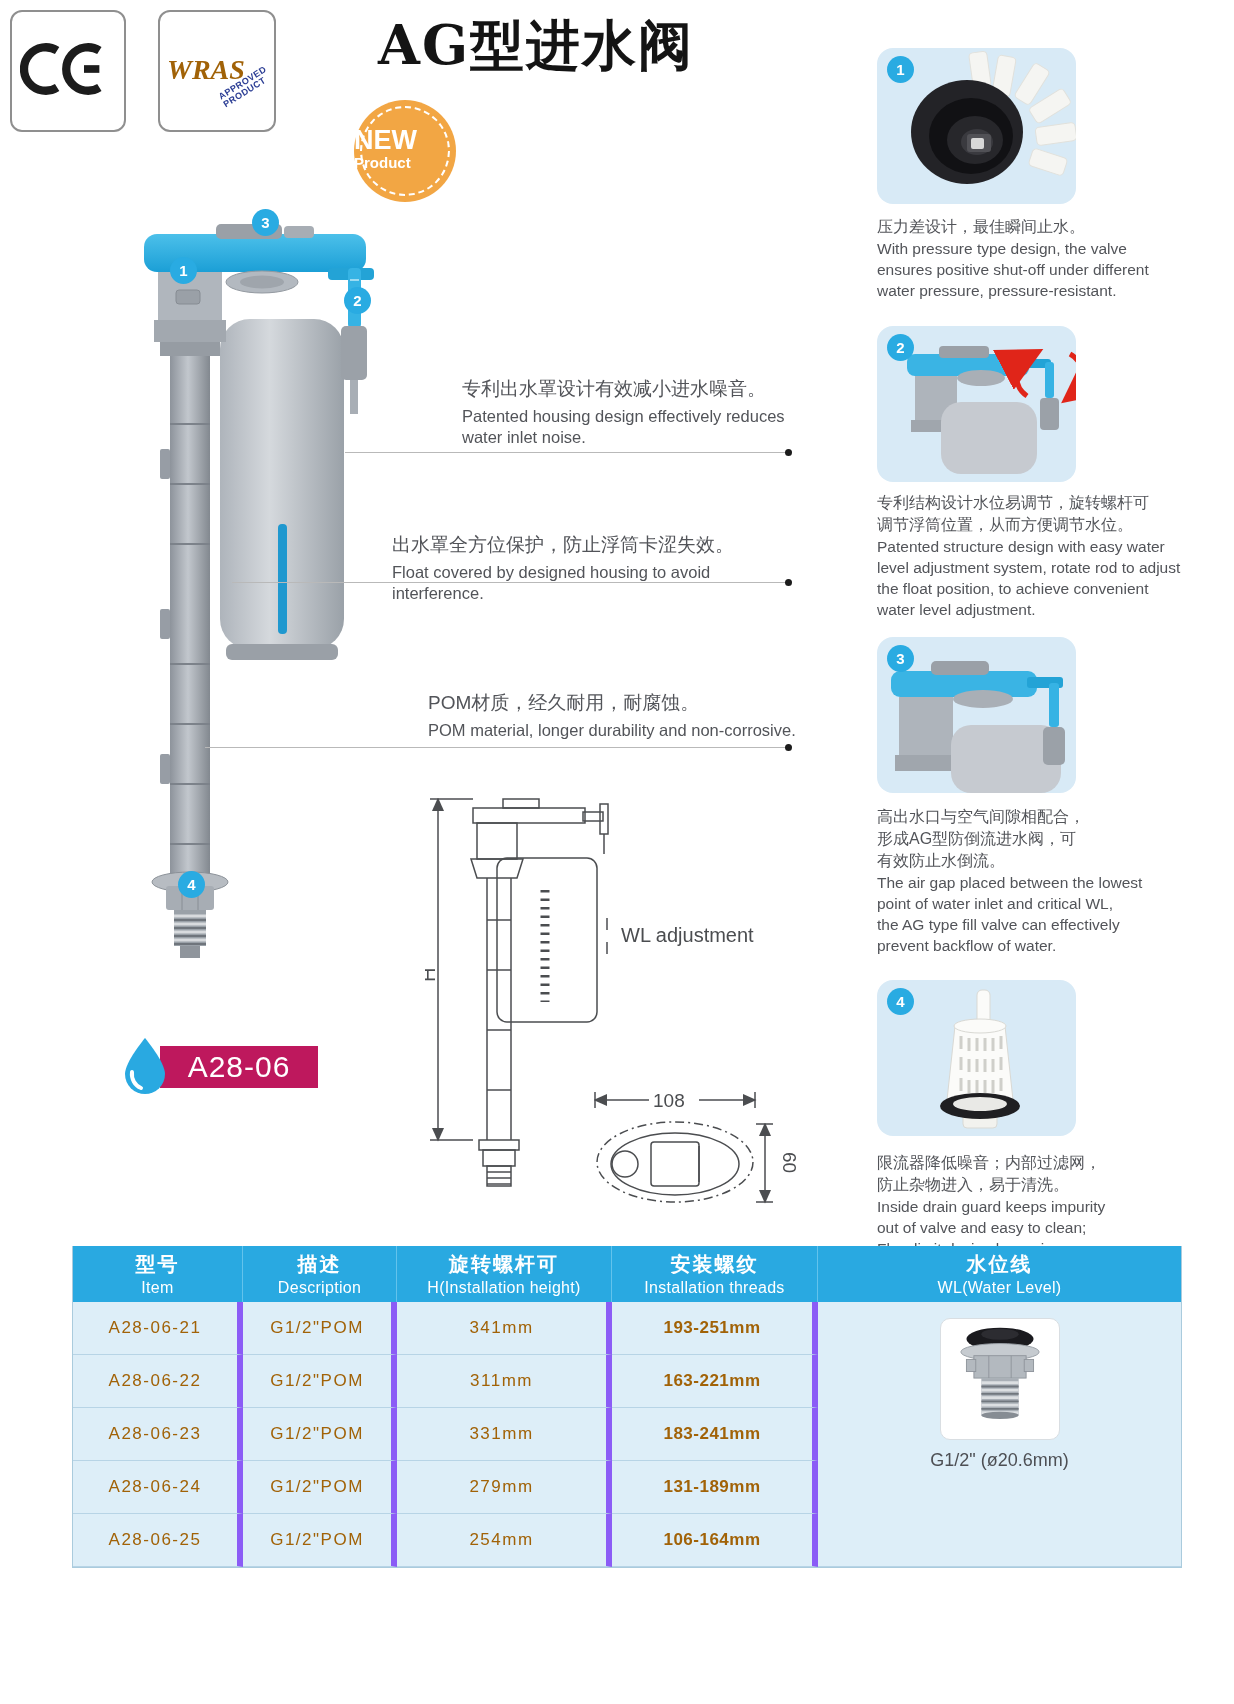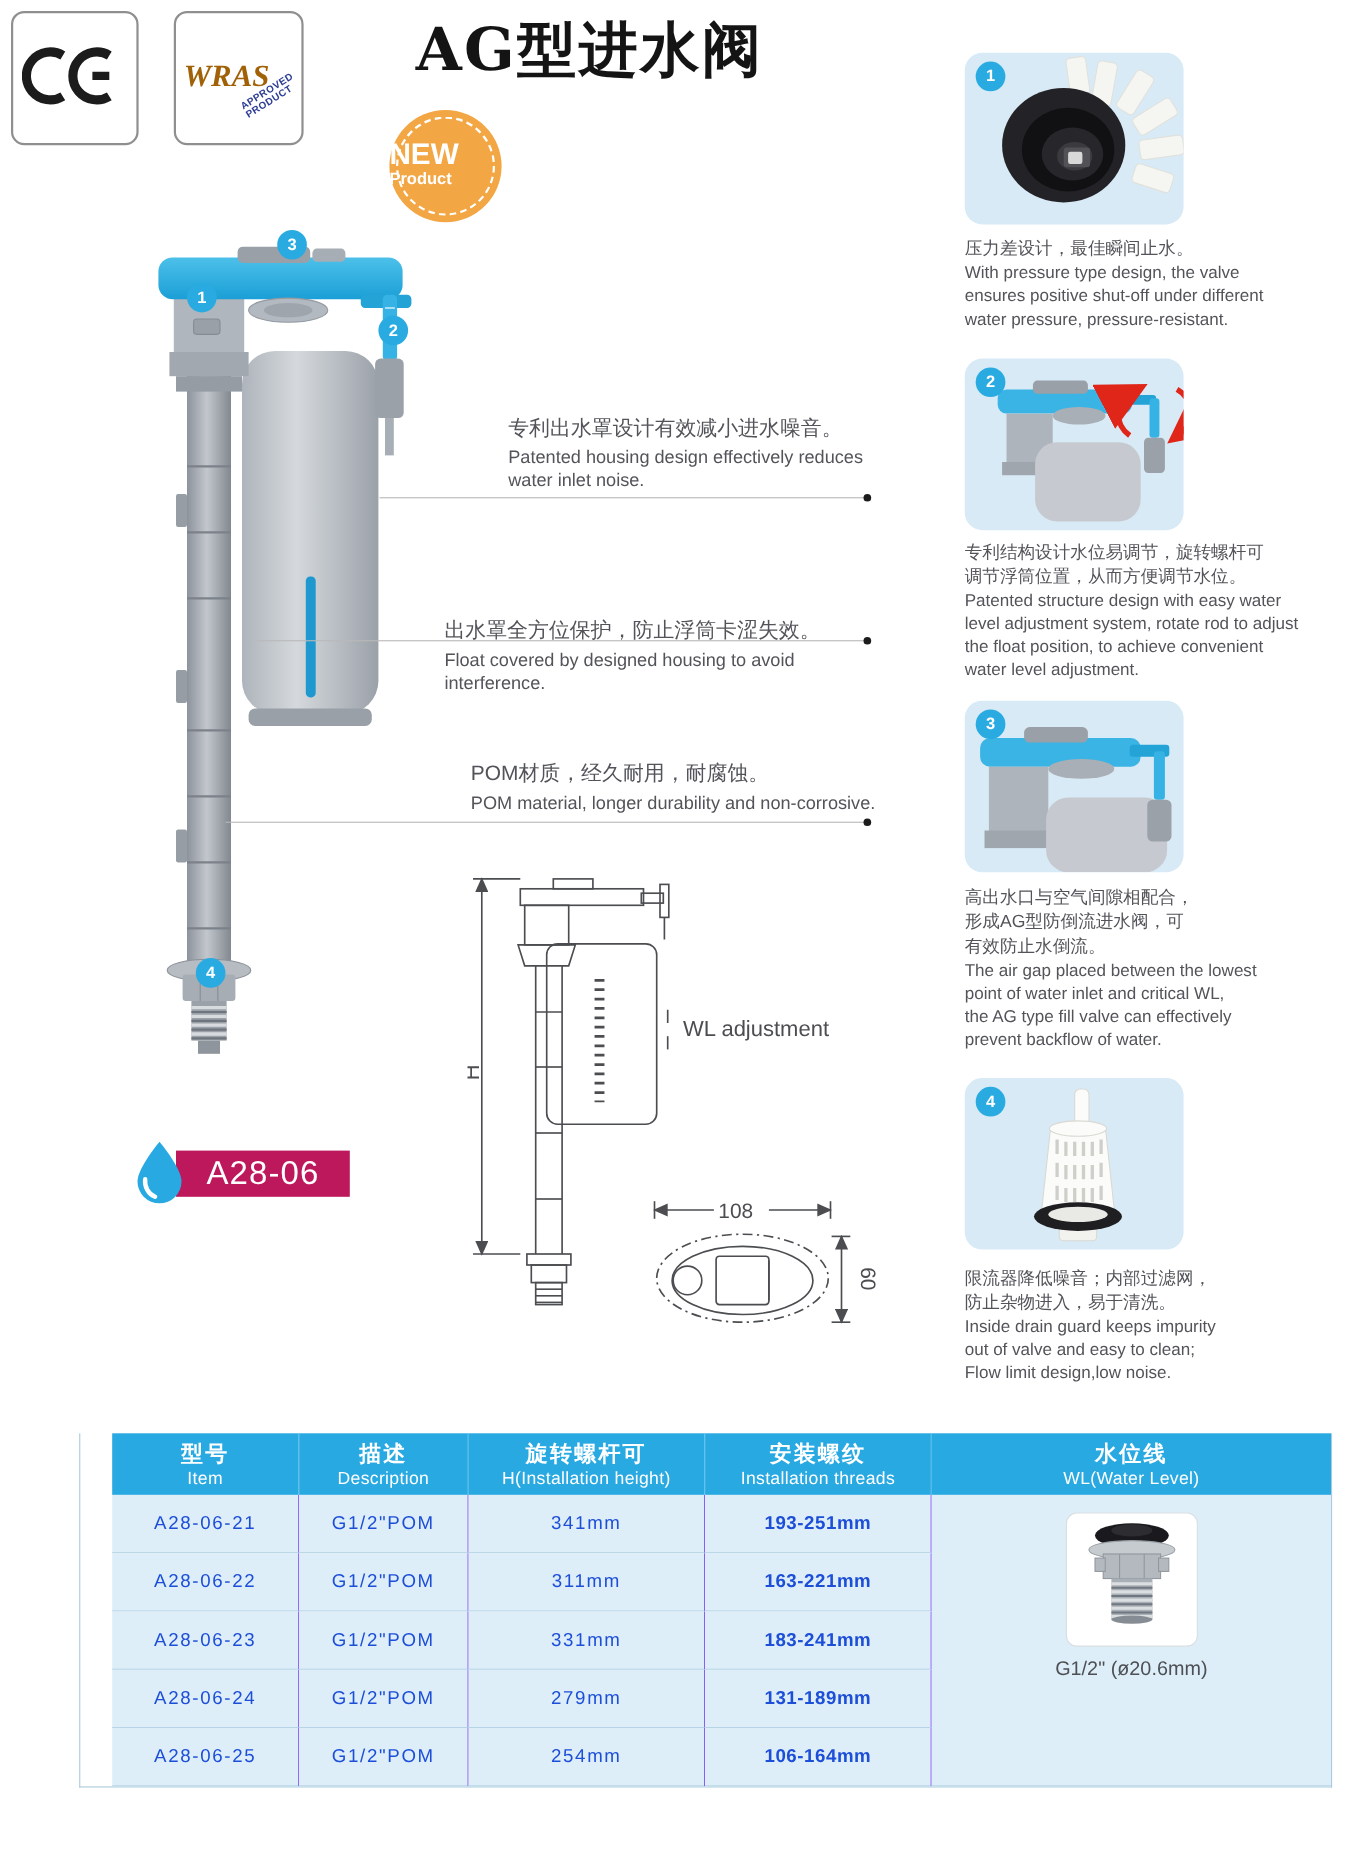--- a/index.html
+++ b/index.html
@@ -44,31 +44,31 @@
   .feat-text{position:absolute;left:877px;width:360px;color:#525459;}
   .feat-text .zh{font-size:16px;line-height:22px;white-space:pre-line;margin:0;}
   .feat-text .en{font-size:15.5px;line-height:21px;white-space:pre-line;margin:0;}
 
   
   .model-drop{position:absolute;left:118px;top:1036px;z-index:3;}
   .model-bar{position:absolute;left:160px;top:1046px;width:158px;height:42px;background:#be185d;color:#fff;
              font-size:30px;display:flex;align-items:center;justify-content:center;letter-spacing:1px;}
 
   
-  .spec-table{position:absolute;left:72px;top:1303px;display:grid;
+  .spec-table{position:absolute;left:72px;top:1246px;display:grid;
               grid-template-columns:170px 154px 215px 206px 363px;
               grid-template-rows:56px repeat(5,53px);
-              border:1px solid #aacbdd;border-top:none;padding-left:29px;}
+              border:1px solid #aacbdd;border-top:none;}
   .th{background:#29a9e1;color:#fff;display:flex;flex-direction:column;align-items:center;justify-content:center;
       gap:1px;border-right:1px solid #63c3ec;}
   .th:nth-child(5){border-right:none;}
   .th .zh{font-size:20px;font-weight:bold;letter-spacing:2px;}
   .th .en{font-size:16px;letter-spacing:.3px;}
   .td{background:#ddeef8;display:flex;align-items:center;justify-content:center;
-      border-right:1px solid #8b5cf6;border-bottom:1px solid #b7d4e6;font-size:17px;color:#1d4ed8;letter-spacing:1.5px;}
+      border-right:6px solid #8b5cf6;border-bottom:1px solid #b7d4e6;font-size:17px;color:#a16207;letter-spacing:1.5px;}
   .td.wl{font-weight:bold;letter-spacing:.5px;}
   .thread-cell{grid-column:5;grid-row:2/7;background:#ddeef8;border-bottom:1px solid #b7d4e6;
                display:flex;flex-direction:column;align-items:center;}
   .thread-box{margin-top:16px;width:118px;height:120px;background:#fff;border:1px solid #d9dee2;border-radius:10px;
               display:flex;align-items:center;justify-content:center;}
   .thread-label{margin-top:10px;font-size:18px;color:#4d4f54;}
 </style>
 </head>
 <body>
 
@@ -175,21 +175,21 @@
   <div class="callout" style="left:344px;top:287px;">2</div>
   <div class="callout" style="left:178px;top:871px;">4</div>
 
   <div class="anno" style="left:462px;top:376px;width:330px;">
     <p class="zh">专利出水罩设计有效减小进水噪音。</p>
     <p class="en">Patented housing design effectively reduces
 water inlet noise.</p>
   </div>
   <div class="leader" style="left:345px;top:452px;width:445px;"></div>
 
-  <div class="anno" style="left:404px;top:532px;width:400px;margin-top:28px;">
+  <div class="anno" style="left:392px;top:532px;width:400px;">
     <p class="zh">出水罩全方位保护，防止浮筒卡涩失效。</p>
     <p class="en">Float covered by designed housing to avoid interference.</p>
   </div>
   <div class="leader" style="left:232px;top:582px;width:558px;"></div>
 
   <div class="anno" style="left:428px;top:690px;width:380px;">
     <p class="zh">POM材质，经久耐用，耐腐蚀。</p>
     <p class="en">POM material, longer durability and non-corrosive.</p>
   </div>
   <div class="leader" style="left:205px;top:747px;width:585px;"></div>

